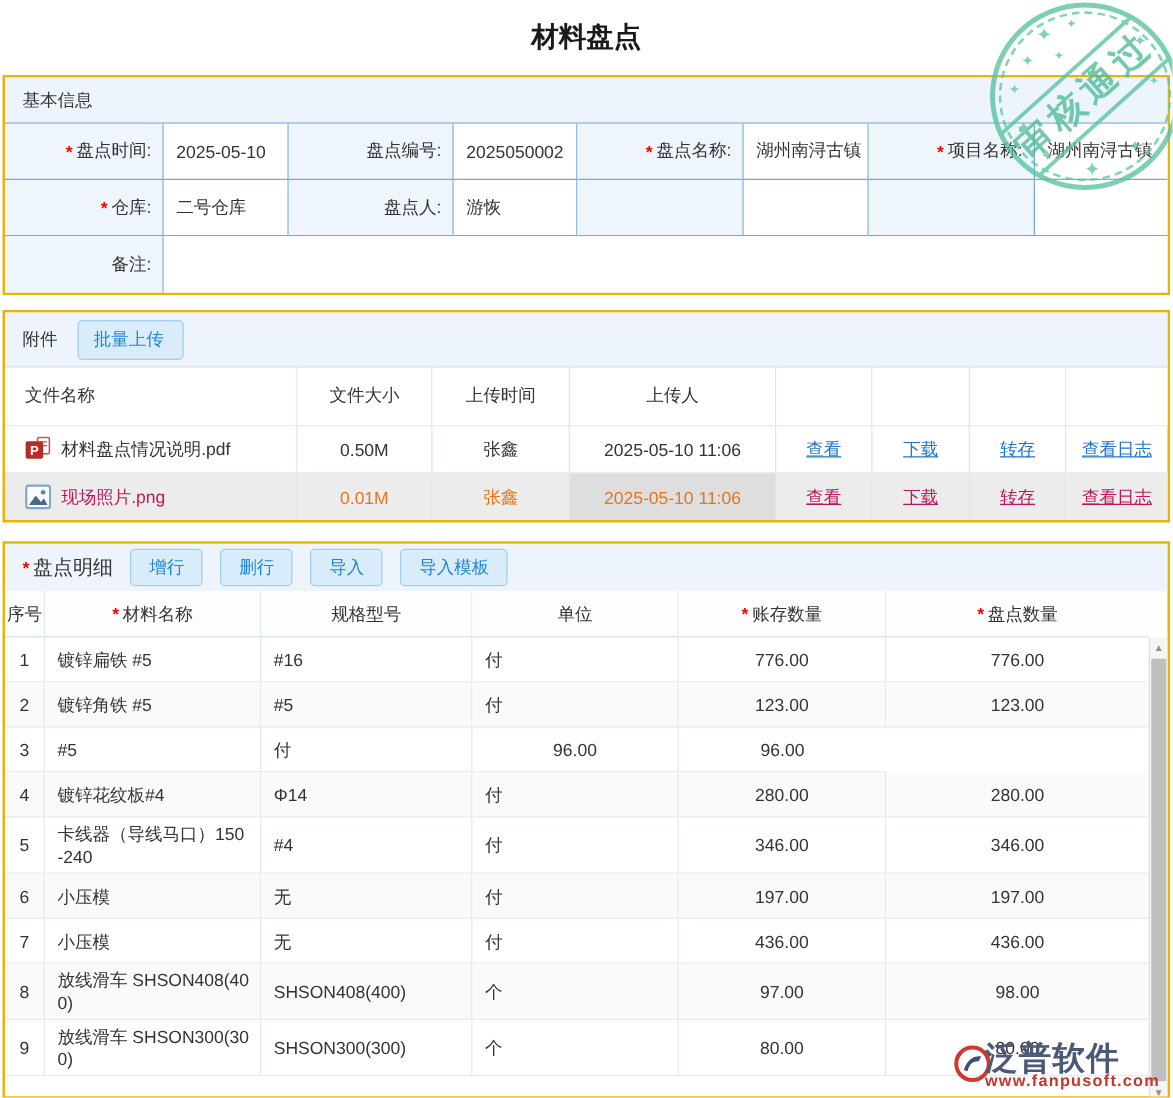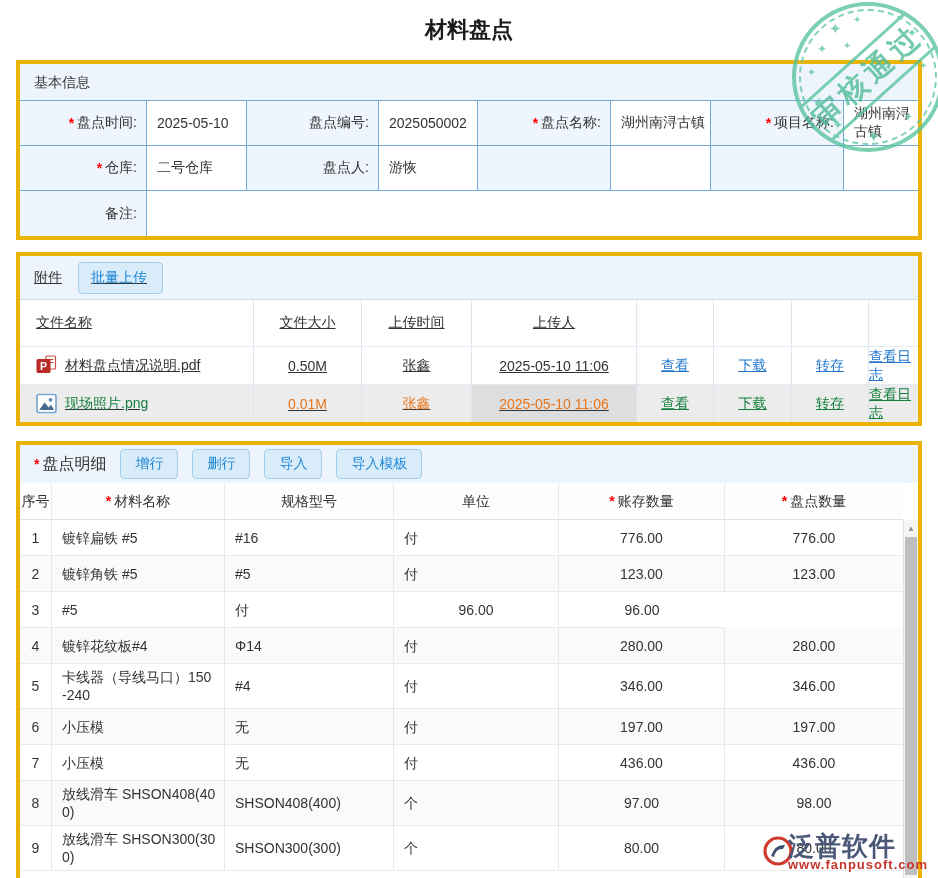--- a/index.html
+++ b/index.html
@@ -3,56 +3,56 @@
 <meta charset="utf-8">
 <style>
   * { margin:0; padding:0; box-sizing:border-box; }
   html,body { background:#fff; }
   body {
     width:938px; height:878px; position:relative; overflow:hidden;
     font-family:"Liberation Sans","DejaVu Sans",sans-serif; color:#333; font-size:14px;
   }
   .title { text-align:center; font-size:22px; font-weight:bold; color:#1a1a1a; padding-top:15px; height:60px; }
 
-  .panel { margin:0 16px; border:4px solid #eab308; background:#fff; }
+  .panel { margin:0 2px; border:2px solid #eab308; background:#fff; }
   .section-head { height:37px; line-height:37px; padding-left:14px; background:#edf4fc;
     border-bottom:1px solid #74a9d8; font-size:14px; color:#333; }
 
   
   .bi-grid { display:grid; grid-template-columns:127px 100px 132px 99px 133px 100px 133px 1fr; }
   .bi-cell { min-height:45px; display:flex; align-items:center; border-right:1px solid #74a9d8;
     border-bottom:1px solid #74a9d8; font-size:14px; }
   .bi-cell.lastcol { border-right:none; }
   .bi-cell.lastrow { border-bottom:none; }
   .bi-label { background:#eef5fd; justify-content:flex-end; padding-right:9px; }
   .bi-value { background:#fff; padding-left:10px; }
   .bi-span { grid-column:2 / -1; }
   .req { color:#f00; margin-right:3px; font-weight:bold; }
 
   
   .btn { display:inline-block; padding:6px 15px; background:#d9ecfa; border:1px solid #a3cdee;
     border-radius:4px; color:#1f87d5; font-size:14px; cursor:pointer;
     font-family:"Liberation Sans","DejaVu Sans",sans-serif; }
 
   
-  .att-panel { margin-top:12px;text-decoration:underline; }
+  .att-panel { margin-top:12px; }
   .att-head { height:43px; display:flex; align-items:center; padding-left:14px; background:#edf4fc; }
   .att-head .btn { margin-left:16px;padding-left:12px; }
   .att-grid { display:grid; grid-template-columns:234px 108px 110px 165px 77px 78px 77px 1fr; }
   .ac { display:flex; align-items:center; justify-content:center; min-height:38px;
     border-right:1px solid #dde6f0; border-top:1px solid #e4eaf1; font-size:14px; }
   .ac.lastcol { border-right:none; }
   .ac.hdr { min-height:47px; border-top:1px solid #cfdeee; background:#fff; }
   .ac.name { justify-content:flex-start; padding-left:16px; }
   .ficon { display:inline-flex; margin-right:8px; flex:0 0 auto; }
   .fname { white-space:nowrap; }
   .alink { text-decoration:underline; color:#2277cc; cursor:pointer; }
   .att-row-hl .ac { background:#ececec; color:#e8751a; }
   .att-row-hl .ac.time { background:#dedede; }
-  .att-row-hl .fname, .att-row-hl .alink { color:#15803d; }
+  .att-row-hl .fname, .att-row-hl .alink { color:#be185d; }
 
   
   .det-panel { margin-top:15px; height:446px; overflow:hidden; }
   .det-toolbar { height:38px; display:flex; align-items:center; padding-left:14px; background:#edf4fc; }
   .det-toolbar .btn { margin-left:14px; padding:5px 14px; }
   .det-toolbar .ttl { font-size:16px; color:#333; }
   .det-table { position:relative; }
   .det-rows-wrap { margin-right:15px; }
   .det-grid { display:grid; grid-template-columns:32px 173px 169px 165px 166px 1fr; }
   .dc { display:flex; align-items:center; min-height:36px; padding:4px 0;

